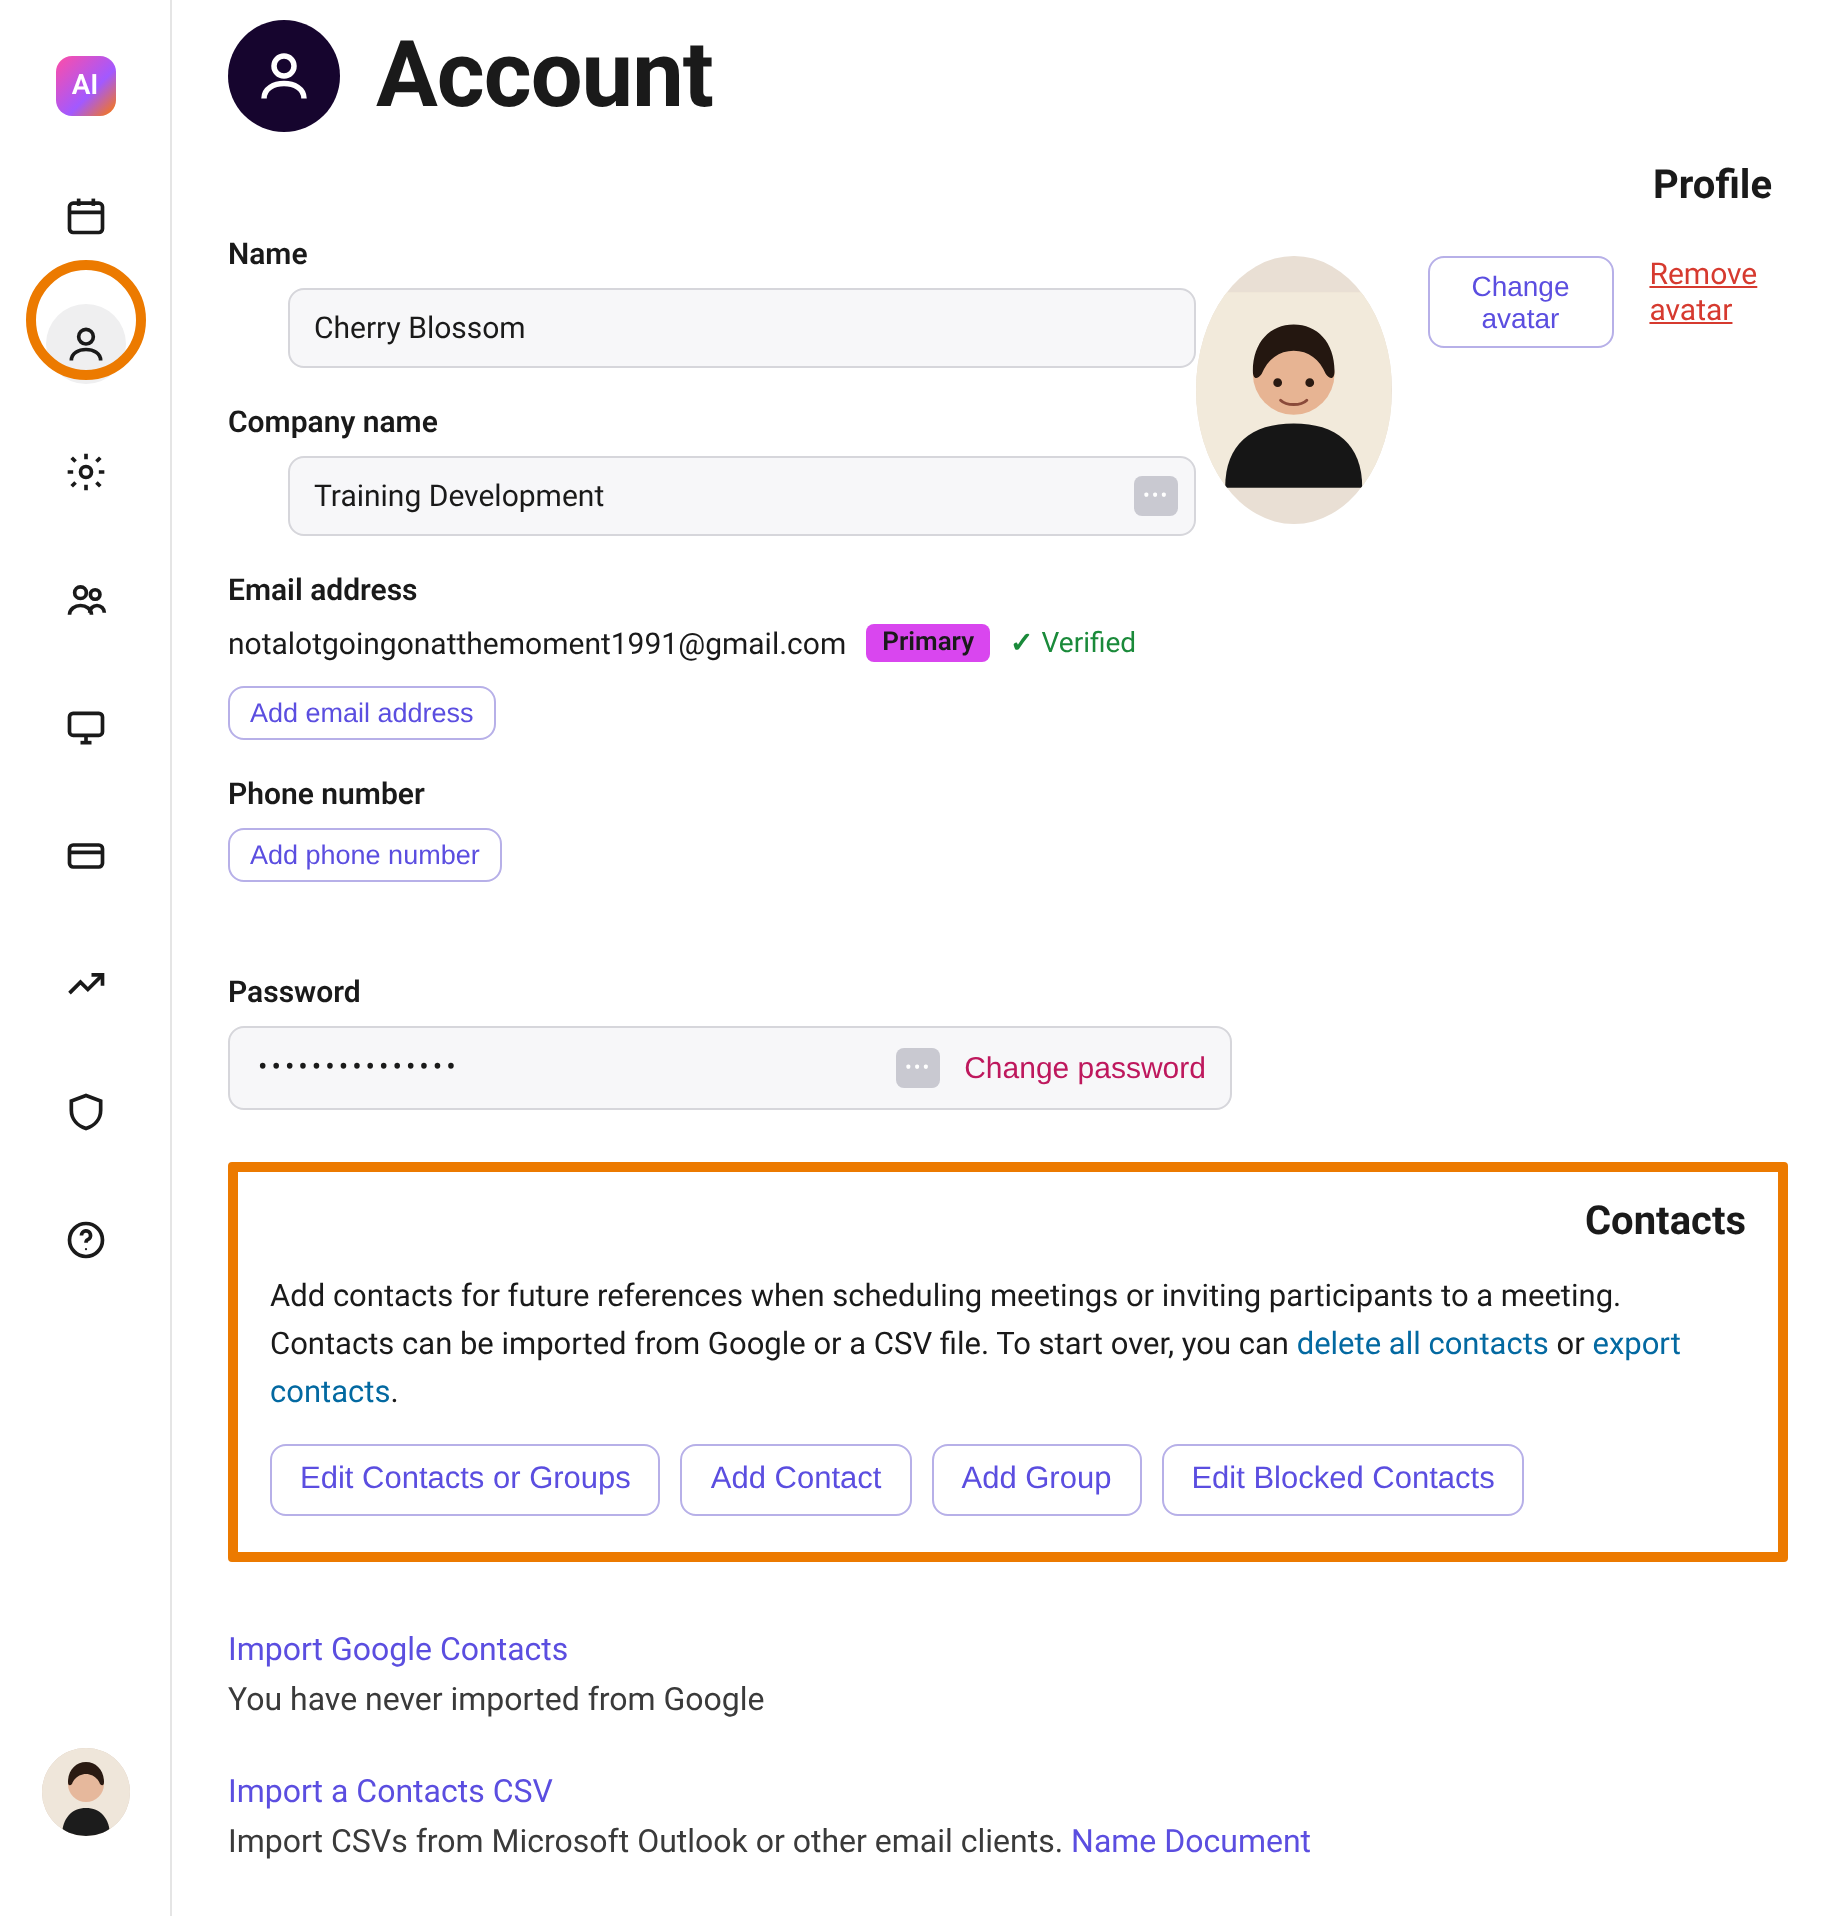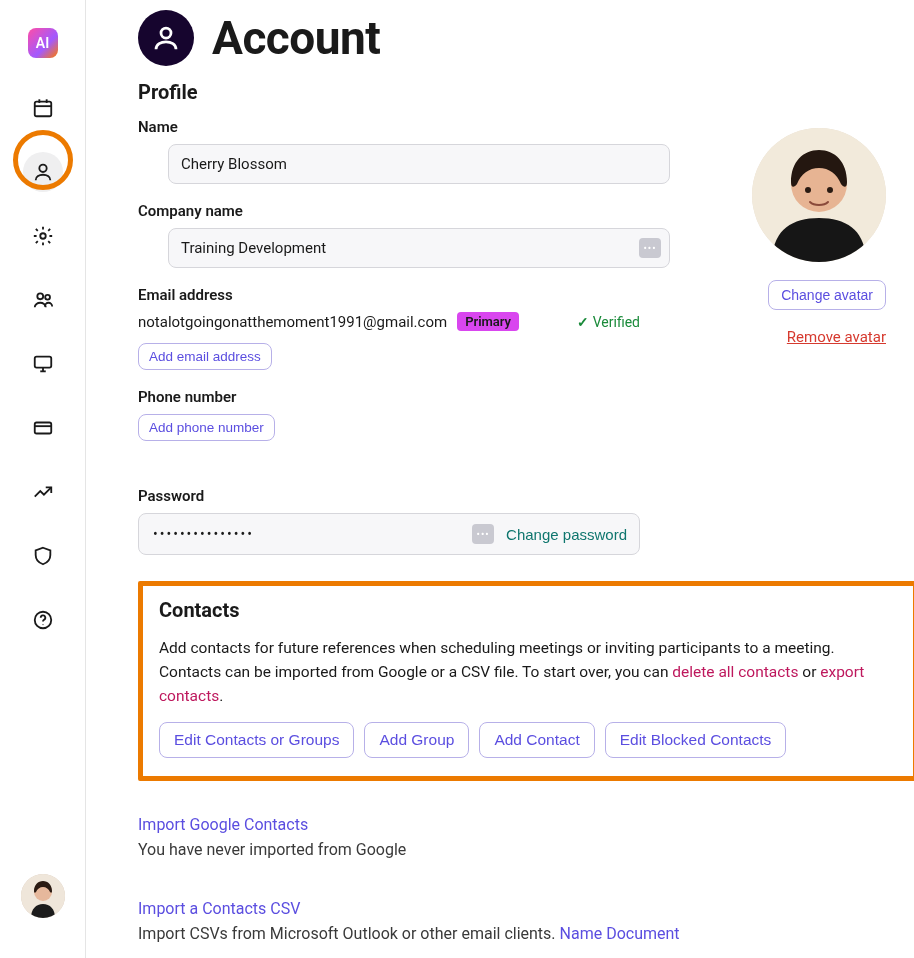--- a/index.html
+++ b/index.html
@@ -5,21 +5,21 @@
   * { box-sizing: border-box; margin: 0; padding: 0; }
   body {
     font-family: -apple-system, BlinkMacSystemFont, "Segoe UI", Roboto, Helvetica, Arial, sans-serif;
     color: #1a1a1a;
     background: #fff;
     width: 914px;
     height: 958px;
     overflow: hidden;
     position: relative;
   }
-  .app { display: flex; height: 100%; gap: 24px; }
+  .app { display: flex; height: 100%; }
   
   .sidebar {
     width: 86px;
     border-right: 1px solid #e5e5e5;
     display: flex;
     flex-direction: column;
     align-items: center;
     padding-top: 28px;
     position: relative;
   }
@@ -62,25 +62,25 @@
   .sidebar-avatar svg{width:44px;height:44px;}
   
   .main { flex:1; padding: 10px 28px 0 28px; overflow:auto; }
   .page-header { display:flex; align-items:center; gap:18px; margin-bottom:10px; }
   .header-icon {
     width:56px; height:56px; border-radius:50%; background:#16052e;
     display:flex; align-items:center; justify-content:center;
   }
   .header-icon svg{ width:30px; height:30px; stroke:#fff; stroke-width:2.2; fill:none;}
   .page-title { font-size:46px; font-weight:700; letter-spacing:-0.5px; }
-  .section-title { font-size:20px; font-weight:700; margin: 14px 0 14px; }
+  .section-title { font-size:20px; font-weight:700; margin: 14px 0 14px; text-align: right; }
   .field-label { font-size:15px; font-weight:600; margin-bottom:8px; display:block; }
   .profile-row { display:flex; gap:30px; align-items:flex-start; }
   .profile-left { width:502px; }
-  .profile-right { flex:1; display:flex; flex-direction:column; align-items:flex-end; gap:18px; padding-top:10px;}
+  .profile-right { flex:1; display:flex; align-items:flex-start; gap:18px; padding-top:10px;}
   .avatar-large {
     width:134px; height:134px; border-radius:50%; overflow:hidden;
     background:#e9dfd4;
     display:flex; align-items:center; justify-content:center;
   }
   .avatar-large svg{width:134px;height:134px;}
   .input-box {
     width:100%; height:40px;
     border:1px solid #d6d6db; border-radius:8px;
     background:#f7f7f9;
@@ -102,43 +102,43 @@
   }
   .verified { color:#1a8a3a; font-size:14px; margin-left:auto; display:flex; align-items:center; gap:4px;}
   .verified::before{content:"✓"; font-weight:700;}
   .btn-outline {
     display:inline-flex; align-items:center; justify-content:center;
     border:1px solid #b7b0e8; color:#5b4ee0;
     background:#fff; border-radius:8px;
     padding:6px 12px; font-size:14px; cursor:pointer;
   }
   .btn-outline.sm { padding:5px 10px; font-size:13.5px;}
-  .btn-text { color:#0f766e; font-size:15px; cursor:pointer; background:none; border:none; }
+  .btn-text { color:#be185d; font-size:15px; cursor:pointer; background:none; border:none; }
   .link-red { color:#d63a2f; font-size:15px; cursor:pointer;text-decoration:underline;}
   .password-row {
     width:502px; height:42px;
     border:1px solid #d6d6db; border-radius:8px;
     background:#f7f7f9;
     display:flex; align-items:center; padding:0 12px 0 14px;
     gap:12px;
   }
   .password-dots { font-size:14px; letter-spacing:2px; flex:0 0 auto;}
   .password-row .spacer{flex:1;}
   .contacts-box {
     border:5px solid #ec7a00;
     border-radius:2px;
     padding:12px 16px 18px;
     margin-top:26px;
     width: 780px;
   }
   .contacts-desc { font-size:15.5px; line-height:1.55; margin:6px 0 14px; }
-  .contacts-desc a { color:#be185d; text-decoration:none; }
+  .contacts-desc a { color:#0369a1; text-decoration:none; }
   .btn-row { display:flex; gap:10px; flex-wrap:wrap;}
   .btn-row .btn-outline { font-size:15.5px; padding:8px 14px;}
-  .sub-link { color:#5b4ee0; font-size:16px; margin-top:18px; display:inline-block; cursor:pointer;}
+  .sub-link { color:#5b4ee0; font-size:16px; margin-top:5px; display:inline-block; cursor:pointer;}
   .sub-text { font-size:16px; color:#3a3a3a; margin-top:6px;}
   .sub-text a { color:#5b4ee0; text-decoration:none;}
   .mt-block{ margin-top:22px;}
 </style>
 </head>
 <body>
 
 <div class="app">
 
   <div class="sidebar">
@@ -295,22 +295,22 @@
     <div class="contacts-box">
       <h2 class="section-title" style="margin-top:0;">Contacts</h2>
       <p class="contacts-desc">
         <span>Add contacts for future references when scheduling meetings or inviting participants to a meeting. Contacts can be imported from Google or a CSV file. To start over, you can </span>
         <a>delete all contacts</a>
         <span> or </span>
         <a>export contacts</a><span>.</span>
       </p>
       <div class="btn-row">
         <button class="btn-outline">Edit Contacts or Groups</button>
+        <button class="btn-outline">Add Contact</button>
         <button class="btn-outline">Add Group</button>
-        <button class="btn-outline">Add Contact</button>
         <button class="btn-outline">Edit Blocked Contacts</button>
       </div>
     </div>
 
     <div class="mt-block">
       <a class="sub-link" style="margin-top:12px;">Import Google Contacts</a>
       <div class="sub-text">You have never imported from Google</div>
     </div>
 
     <div class="mt-block">

